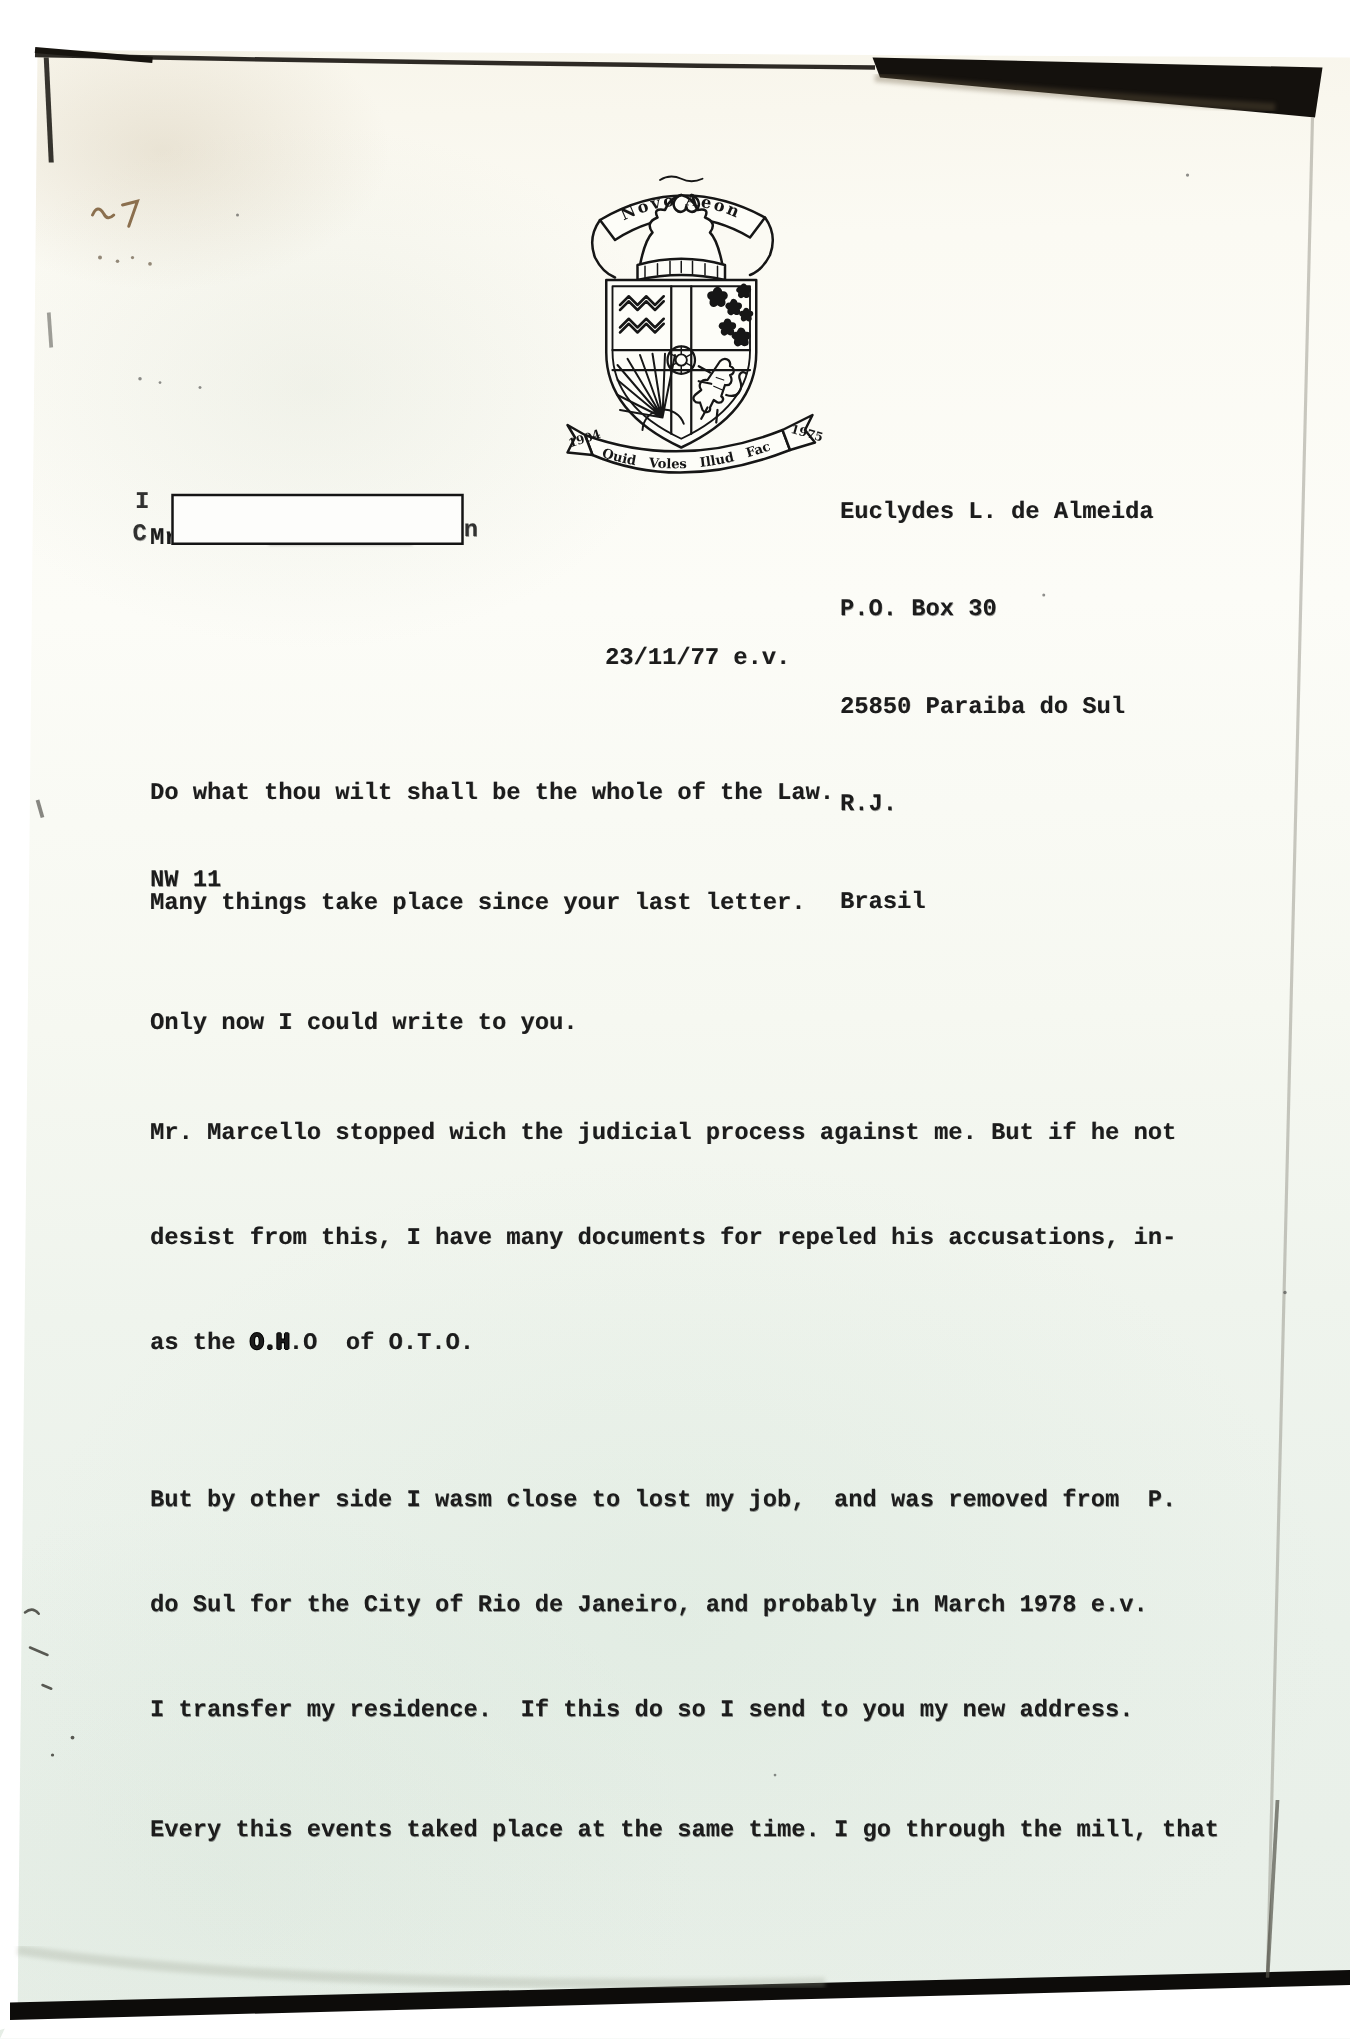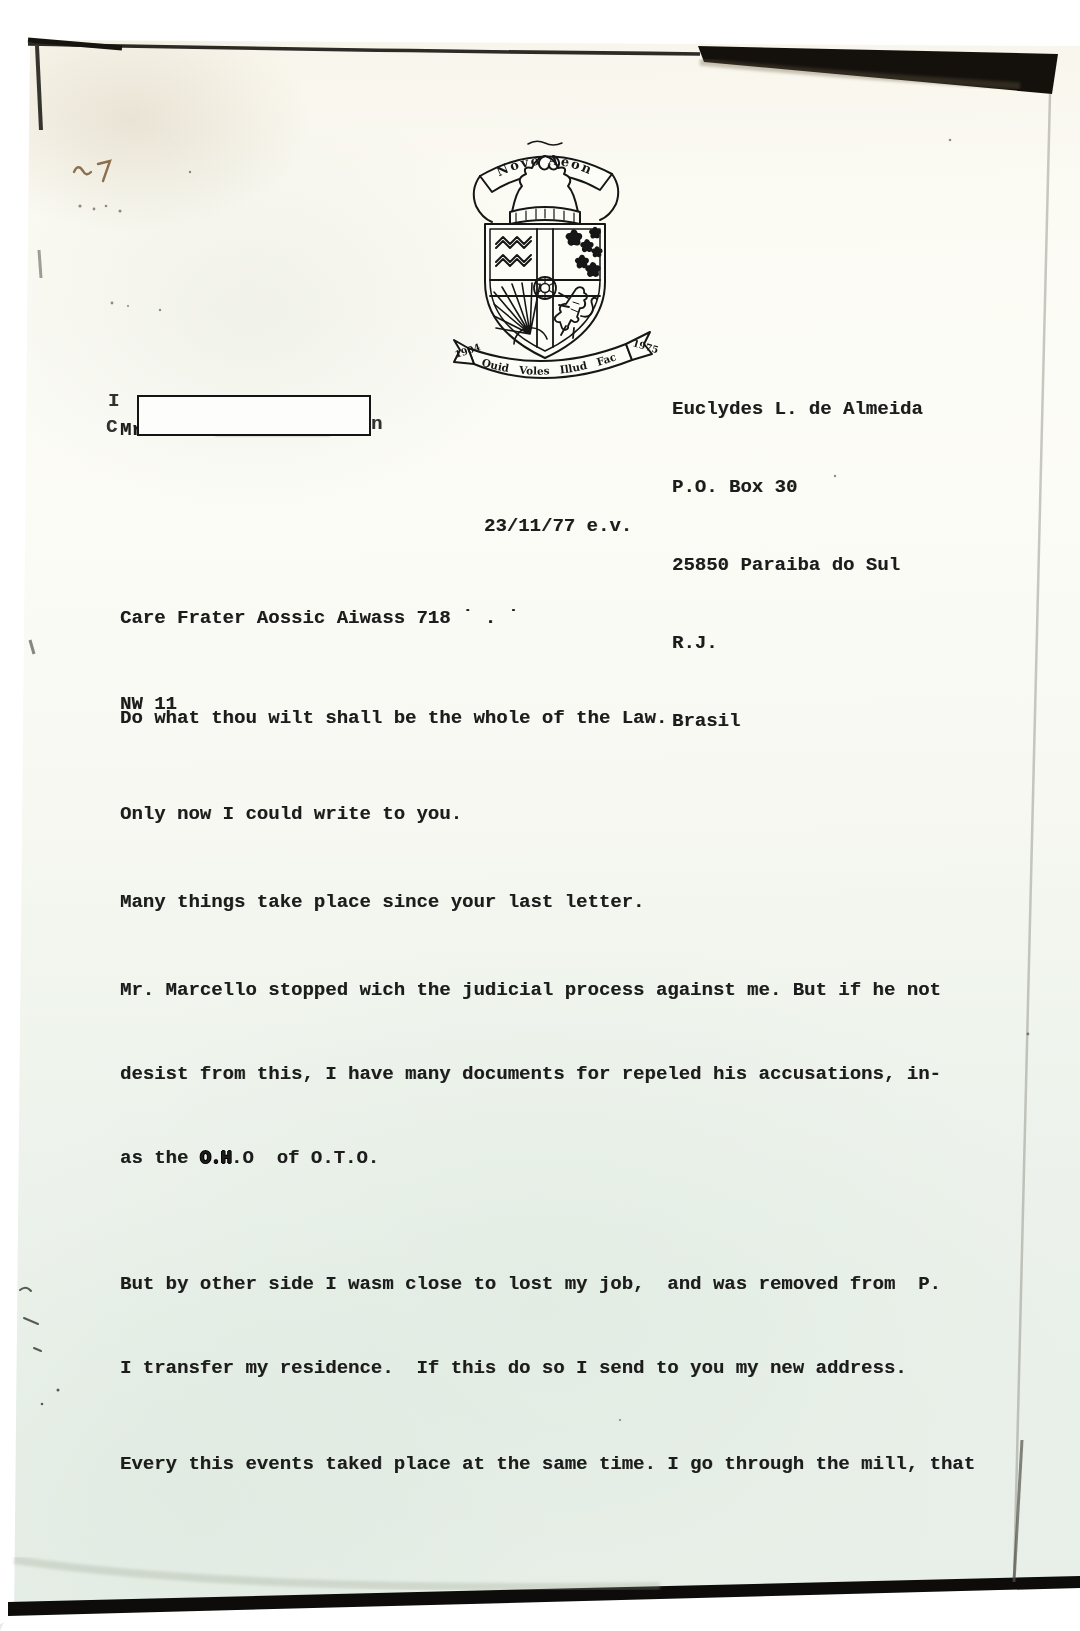--- a/index.html
+++ b/index.html
@@ -124,28 +124,28 @@
     <div class="line">Euclydes L. de Almeida</div>
     <div class="line">P.O. Box 30</div>
     <div class="line">25850 Paraiba do Sul</div>
     <div class="line">R.J.</div>
     <div class="line">Brasil</div>
   </div>
 
   <div class="typed dateline" style="position:absolute;">23/11/77 e.v.</div>
 
   <div class="typed bodyblock" style="position:absolute;">
-    <div class="line">Care Frater Aossic Aiwass 718 ˙ . ˙</div>
     <div class="line g16">Do what thou wilt shall be the whole of the Law.</div>
+    <div class="line g4">Many things take place since your last letter.</div>
     <div class="line g12">Only now I could write to you.</div>
-    <div class="line g4">Many things take place since your last letter.</div>
     <div class="line g4">Mr. Marcello stopped wich the judicial process against me. But if he not</div>
     <div class="line">desist from this, I have many documents for repeled his accusations, in-</div>
     <div class="line"><span>as the </span><span class="smudge">O.H</span><span>.O  of O.T.O.</span></div>
     <div class="line g26">But by other side I wasm close to lost my job,  and was removed from  P.</div>
+    <div class="line">do Sul for the City of Rio de Janeiro, and probably in March 1978 e.v.</div>
     <div class="line">I transfer my residence.  If this do so I send to you my new address.</div>
     <div class="line g12">Every this events taked place at the same time. I go through the mill, that</div>
     
     
     
     
     
     
     
     

